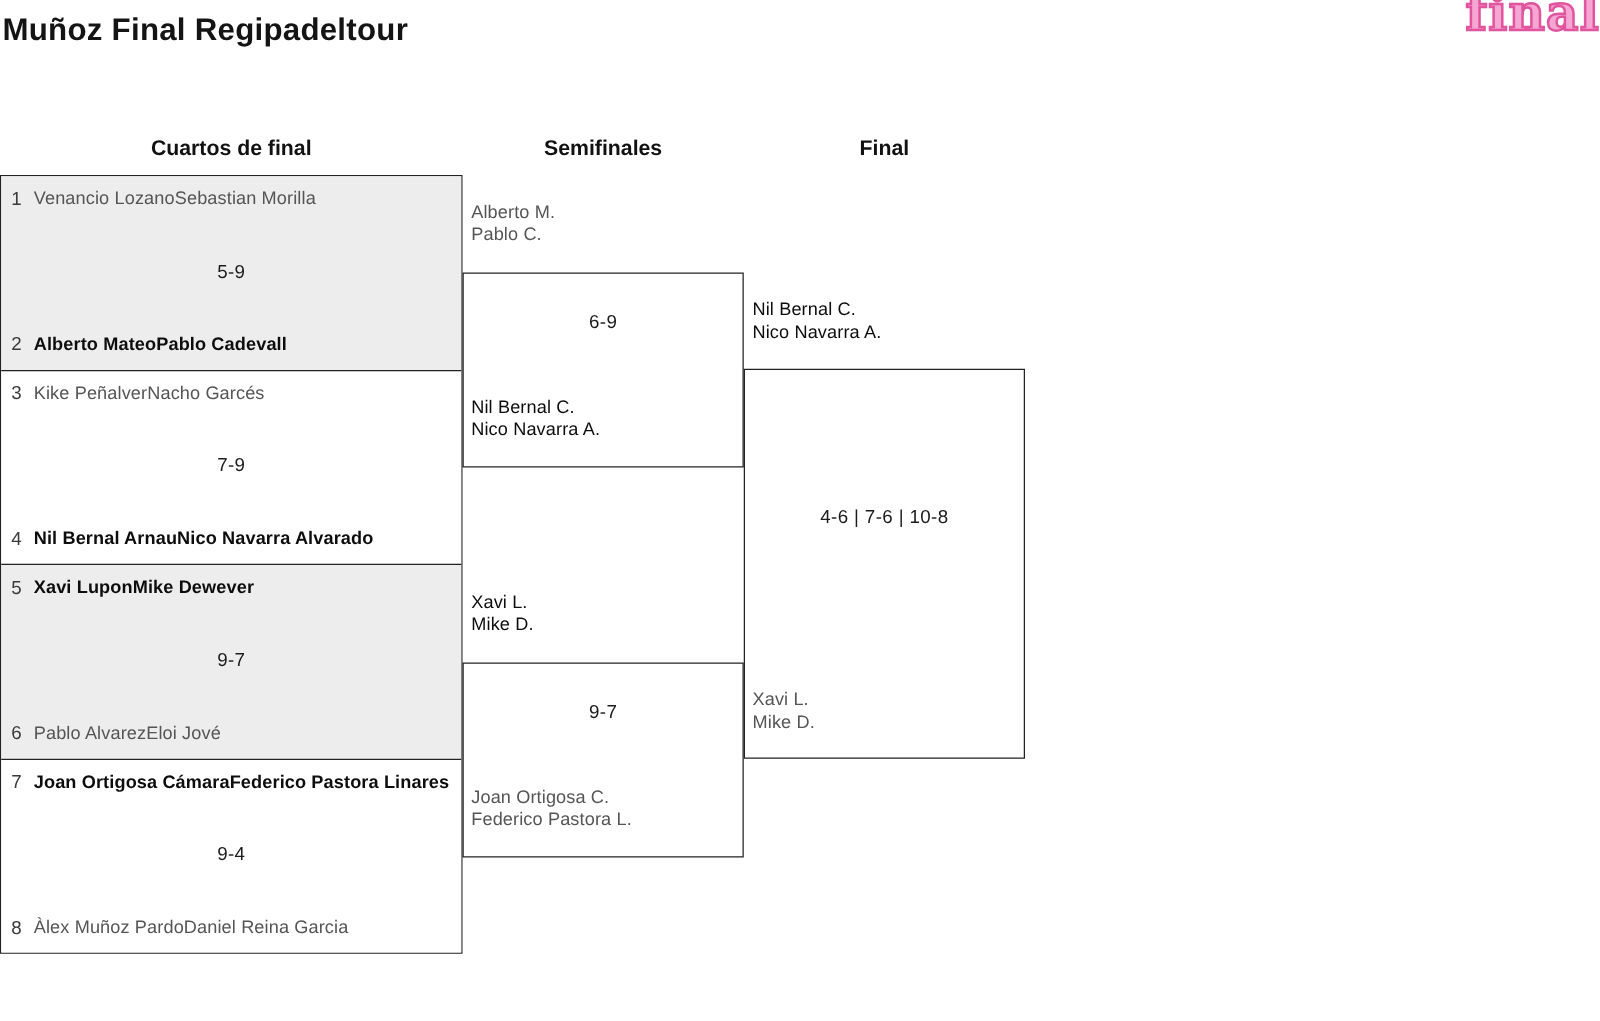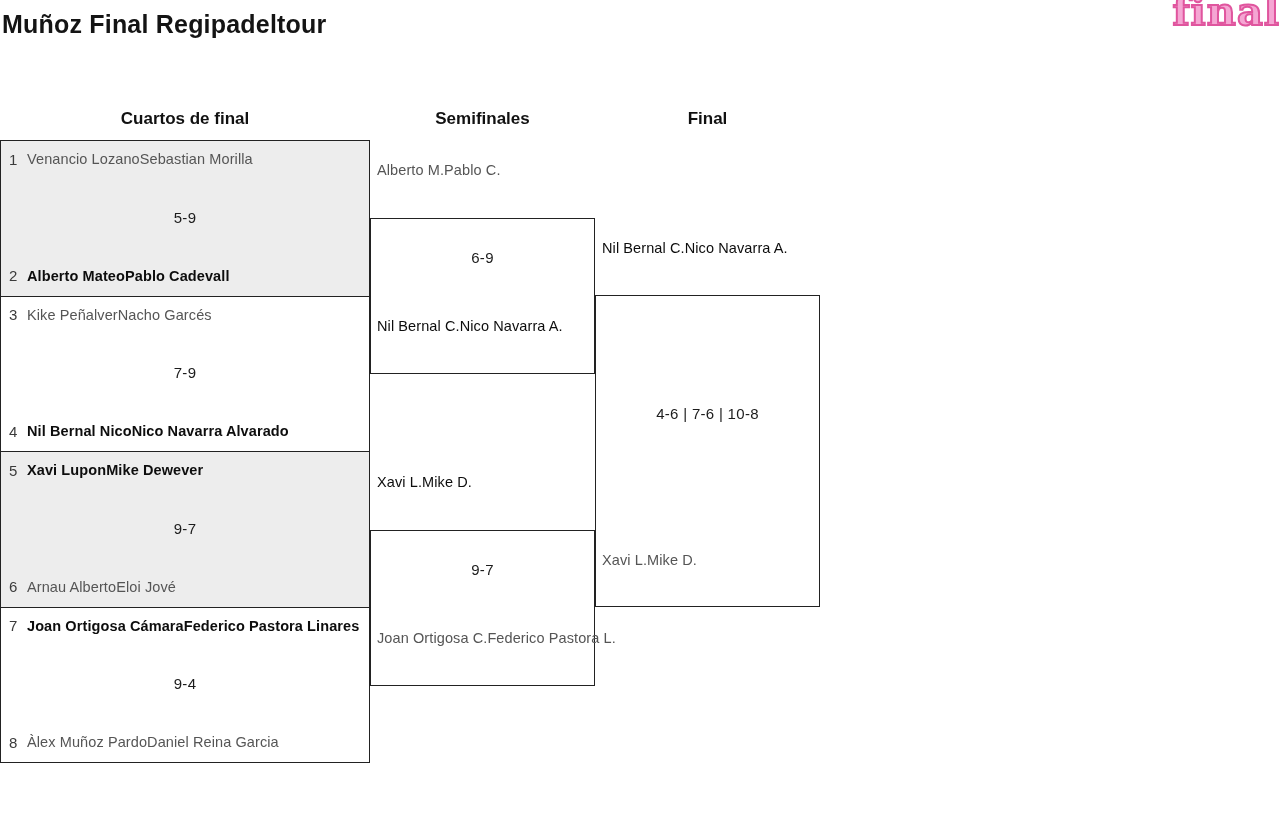--- a/index.html
+++ b/index.html
@@ -57,21 +57,21 @@
     font-size:15px;color:#3b3b3b;text-align:left;
   }
   .names{display:flex;}
   .names span{display:block;font-size:14.5px;line-height:18px;letter-spacing:0.1px;}
   .names.loser span{color:#555555;font-weight:400;}
   .names.winner span{color:#0d0d0d;font-weight:700;}
   .score{
     text-align:center;font-size:15px;color:#1c1c1c;letter-spacing:0.3px;
   }
   
-  .abs-team{position:absolute;display:flex;flex-direction:row;}
+  .abs-team{position:absolute;display:flex;flex-direction:column;}
   .abs-team span{display:block;font-size:14.5px;line-height:18px;letter-spacing:0.1px;}
   .abs-team.loser span{color:#555555;font-weight:400;}
   .abs-team.winner span{color:#0d0d0d;font-weight:400;}
   .match-box{
     position:absolute;border:1.5px solid #222;box-sizing:border-box;
     background:transparent;
   }
   .abs-score{position:absolute;text-align:center;font-size:15px;color:#1c1c1c;letter-spacing:0.3px;}
   .sf-t0-top{left:377px;top:161px;}
   .sf-box0{left:370px;top:218px;width:225px;height:156px;}
@@ -128,39 +128,39 @@
         <span class="seed">3</span>
         <span class="names loser">
           <span>Kike Peñalver</span>
           <span>Nacho Garcés</span>
         </span>
       </div>
       <div class="score">7-9</div>
       <div class="team-row">
         <span class="seed">4</span>
         <span class="names winner">
-          <span>Nil Bernal Nico</span>
+          <span>Nil Bernal Arnau</span>
           <span>Nico Navarra Alvarado</span>
         </span>
       </div>
     </div>
 
     <div class="qf-match shaded">
       <div class="team-row">
         <span class="seed">5</span>
         <span class="names winner">
           <span>Xavi Lupon</span>
           <span>Mike Dewever</span>
         </span>
       </div>
       <div class="score">9-7</div>
       <div class="team-row">
         <span class="seed">6</span>
         <span class="names loser">
-          <span>Arnau Alberto</span>
+          <span>Pablo Alvarez</span>
           <span>Eloi Jové</span>
         </span>
       </div>
     </div>
 
     <div class="qf-match">
       <div class="team-row">
         <span class="seed">7</span>
         <span class="names winner">
           <span>Joan Ortigosa Cámara</span>

